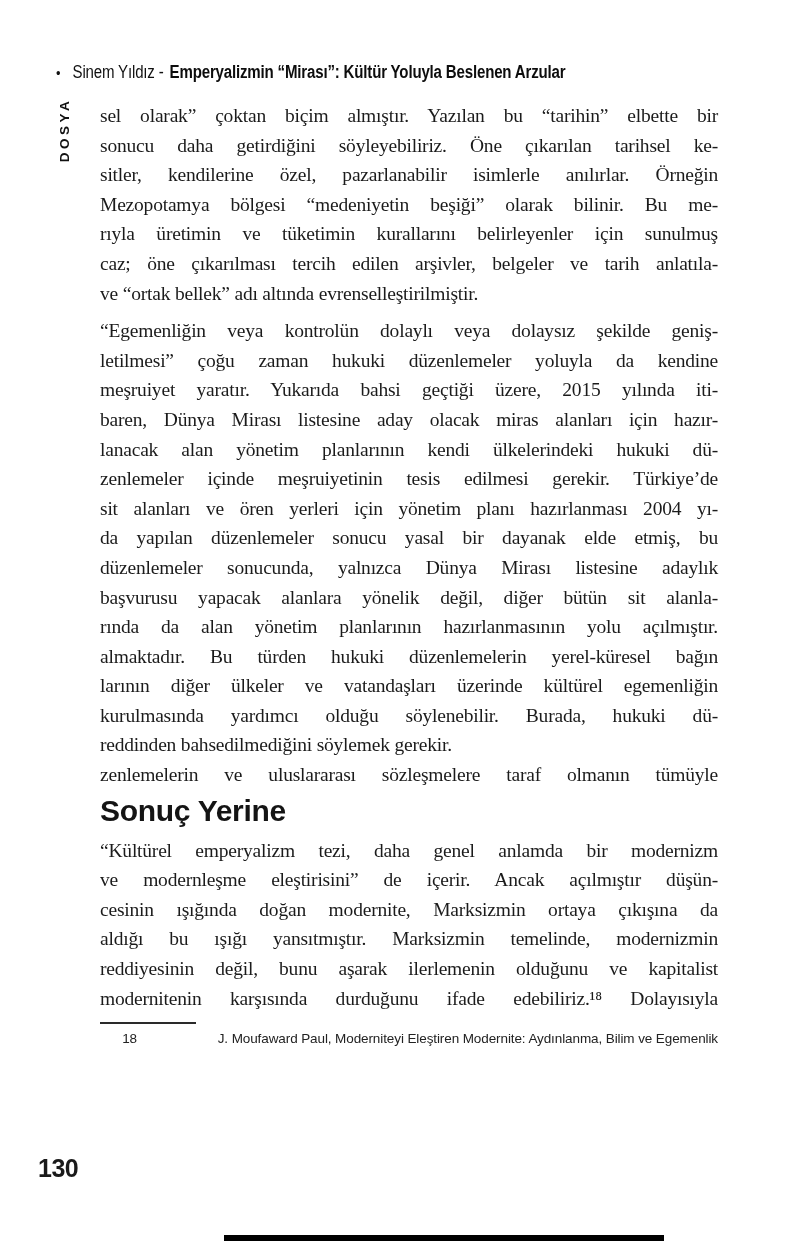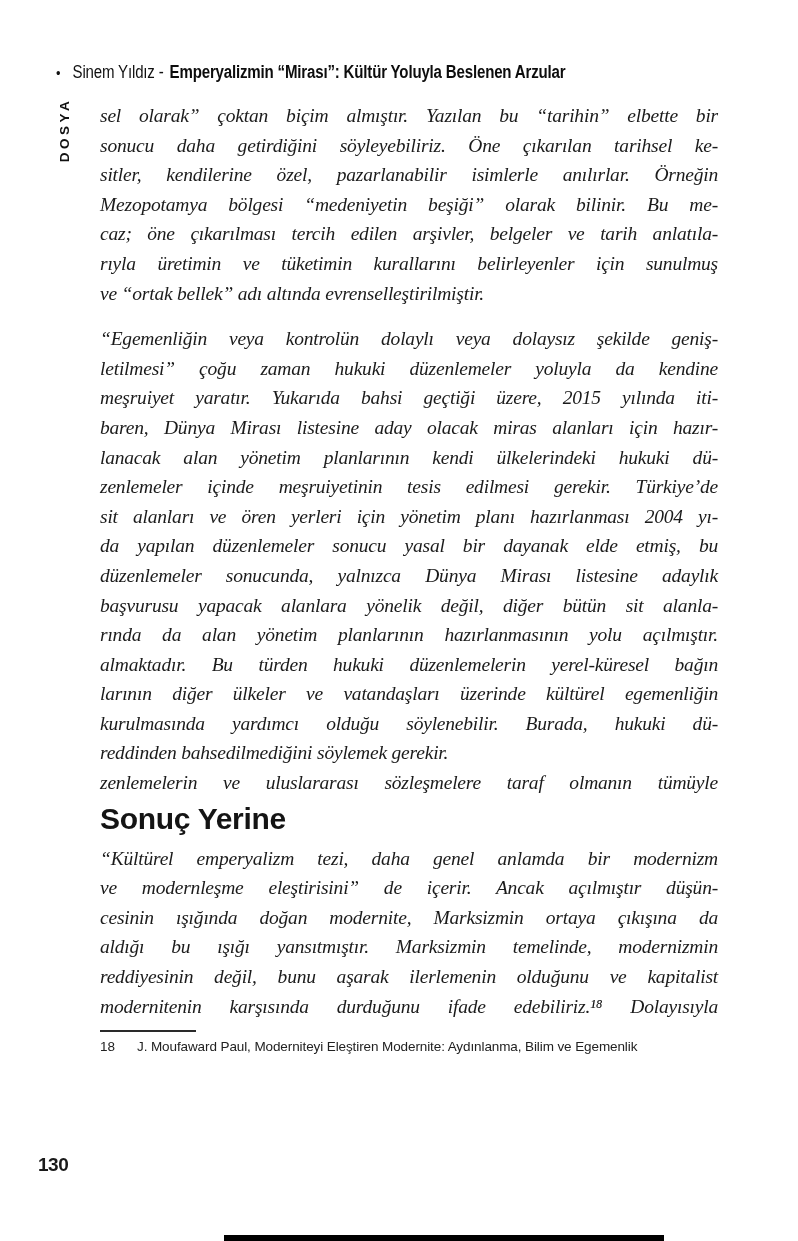--- a/index.html
+++ b/index.html
@@ -37,22 +37,22 @@
     font-size:13.5px;font-weight:800;letter-spacing:3.5px;color:#111;
     white-space:nowrap;
   }
 
   
   .column{
     position:absolute;left:100px;top:101px;width:618px;
     font-family:"Liberation Serif","DejaVu Serif",serif;
     font-size:19.5px;letter-spacing:-0.2px;color:#1b1b1b;
   }
-  .para{margin:0;font-style:italic;}
-  .para + .para{margin-top:16px;}
+  .para{margin:0;}
+  .para + .para{margin-top:8px;}
   .line{
     height:29.6px;line-height:29.6px;
     text-align:justify;text-align-last:justify;
     white-space:nowrap;
   }
   .line-last{text-align-last:left;}
 
   .section-heading{
     margin:6px 0 10px 0;
     font-family:"Liberation Sans",sans-serif;
@@ -63,30 +63,30 @@
   
   .footnote-rule{
     margin-top:9px;width:96px;height:0;
     border-top:2px solid #2a2a2a;
   }
   .footnote{
     margin-top:6px;
     display:flex;align-items:flex-start;
     font-family:"Liberation Sans",sans-serif;
     font-size:13.5px;letter-spacing:0;color:#222;
-    line-height:17px;letter-spacing:-0.1px;
+    line-height:17px;letter-spacing:-0.1px;text-align:right;
   }
   .footnote .fn-number{width:37px;flex:0 0 auto;}
   .footnote .fn-text{flex:1;}
 
   
   .page-number{
     position:absolute;left:38px;top:1154px;
     font-family:"Liberation Sans",sans-serif;
-    font-size:19px;font-weight:700;letter-spacing:-0.5px;color:#1a1a1a;
+    font-size:25px;font-weight:700;letter-spacing:-0.5px;color:#1a1a1a;
   }
 
   
   .bottom-bar{
     position:absolute;left:224px;bottom:0;width:440px;height:6px;
     background:#000000;
   }
 </style>
 </head>
 <body>
@@ -100,22 +100,22 @@
   </div>
 
   <div class="side-label">DOSYA</div>
 
   <div class="column">
     <div class="para">
         <div class="line">sel olarak” çoktan biçim almıştır. Yazılan bu “tarihin” elbette bir</div>
         <div class="line">sonucu daha getirdiğini söyleyebiliriz. Öne çıkarılan tarihsel ke-</div>
         <div class="line">sitler, kendilerine özel, pazarlanabilir isimlerle anılırlar. Örneğin</div>
         <div class="line">Mezopotamya bölgesi “medeniyetin beşiği” olarak bilinir. Bu me-</div>
+        <div class="line">rıyla üretimin ve tüketimin kurallarını belirleyenler için sunulmuş</div>
         <div class="line">caz; öne çıkarılması tercih edilen arşivler, belgeler ve tarih anlatıla-</div>
-        <div class="line">rıyla üretimin ve tüketimin kurallarını belirleyenler için sunulmuş</div>
         <div class="line line-last">ve “ortak bellek” adı altında evrenselleştirilmiştir.</div>
       </div>
     <div class="para">
         <div class="line">“Egemenliğin veya kontrolün dolaylı veya dolaysız şekilde geniş-</div>
         <div class="line">letilmesi” çoğu zaman hukuki düzenlemeler yoluyla da kendine</div>
         <div class="line">meşruiyet yaratır. Yukarıda bahsi geçtiği üzere, 2015 yılında iti-</div>
         <div class="line">baren, Dünya Mirası listesine aday olacak miras alanları için hazır-</div>
         <div class="line">lanacak alan yönetim planlarının kendi ülkelerindeki hukuki dü-</div>
         <div class="line">zenlemeler içinde meşruiyetinin tesis edilmesi gerekir. Türkiye’de</div>
         <div class="line">sit alanları ve ören yerleri için yönetim planı hazırlanması 2004 yı-</div>

